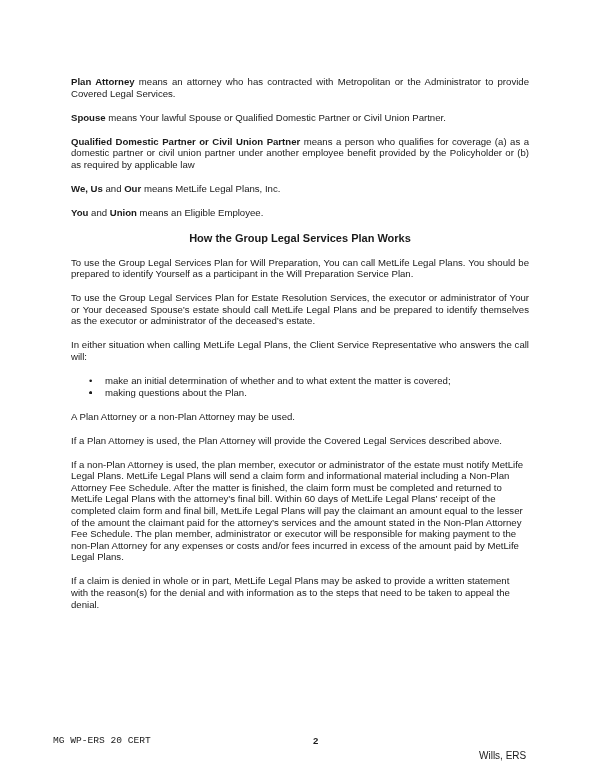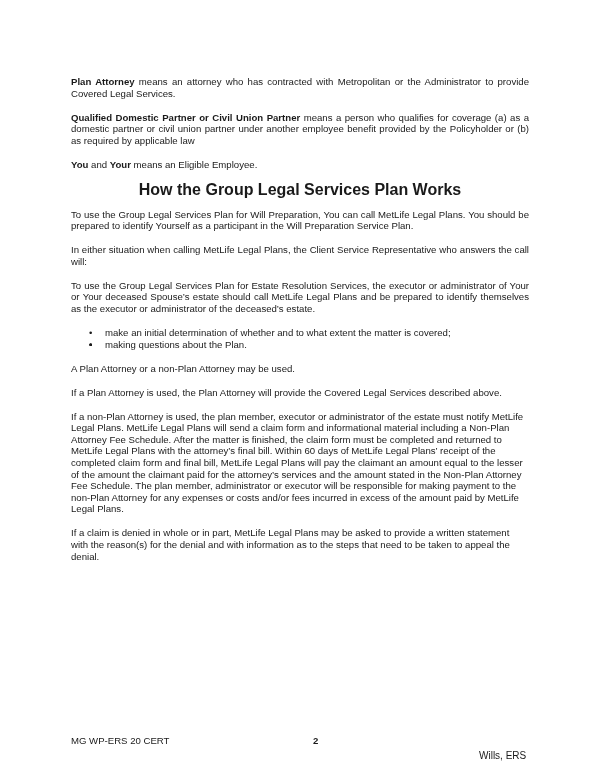--- a/index.html
+++ b/index.html
@@ -2,41 +2,43 @@
 <html><head>
   <meta charset="utf-8">
   <style>
     html, body { margin: 0; padding: 0; background: #ffffff; }
     body { width: 600px; height: 776px; position: relative; overflow: hidden;
       font-family: "Liberation Sans", sans-serif; color: #1a1a1a; font-size: 9.6px; line-height: 11.6px; }
     .page { position: absolute; left: 71px; top: 44px; width: 458px; margin-top: 32px; }
     p { margin: 0 0 12.4px 0; }
     .just { text-align: justify; }
     b { font-weight: bold; }
-    h2 { font-size: 16px; font-weight: bold; text-align: center; margin: 2px 0 12px 0; line-height: 14px; }
+    h2 { font-size: 11px; font-weight: bold; text-align: center; margin: 2px 0 12px 0; line-height: 14px; }
     ul { list-style: none; margin: 0 0 12.4px 0; padding: 0; }
     ul li { position: relative; padding-left: 34px; }
     ul li .bullet { position: absolute; left: 18px; top: 0; }
-    .footer-left { position: absolute; left: 71px; top: 735px; font-size: 9.6px; }
+    .footer-left { position: absolute; left: 53px; top: 735px; font-size: 9.6px; font-family: Liberation Mono, monospace; }
     .footer-center { position: absolute; left: 313px; top: 735px; font-size: 9.6px; font-weight: bold; }
     .footer-right { position: absolute; left: 479px; top: 750px; font-size: 10px; }
   </style>
 </head>
 <body>
 
 <div class="page">
   <p class="just"><b>Plan Attorney</b><span> means an attorney who has contracted with Metropolitan or the Administrator to provide Covered Legal Services.</span></p>
+  <p><b>Spouse</b><span> means Your lawful Spouse or Qualified Domestic Partner or Civil Union Partner.</span></p>
   <p class="just"><b>Qualified Domestic Partner or Civil Union Partner</b><span> means a person who qualifies for coverage (a) as a domestic partner or civil union partner under another employee benefit provided by the Policyholder or (b) as required by applicable law</span></p>
-  <p><b>You</b><span> and </span><b>Your</b><span> means an Eligible Employee.</span></p>
+  <p><b>We, Us</b><span> and </span><b>Our</b><span> means MetLife Legal Plans, Inc.</span></p>
+  <p><b>You</b><span> and </span><b>Union</b><span> means an Eligible Employee.</span></p>
 
   <h2>How the Group Legal Services Plan Works</h2>
 
   <p class="just">To use the Group Legal Services Plan for Will Preparation, You can call MetLife Legal Plans. You should be prepared to identify Yourself as a participant in the Will Preparation Service Plan.</p>
+  <p class="just">To use the Group Legal Services Plan for Estate Resolution Services, the executor or administrator of Your or Your deceased Spouse’s estate should call MetLife Legal Plans and be prepared to identify themselves as the executor or administrator of the deceased’s estate.</p>
   <p class="just">In either situation when calling MetLife Legal Plans, the Client Service Representative who answers the call will:</p>
-  <p class="just">To use the Group Legal Services Plan for Estate Resolution Services, the executor or administrator of Your or Your deceased Spouse’s estate should call MetLife Legal Plans and be prepared to identify themselves as the executor or administrator of the deceased’s estate.</p>
 
   <ul>
     <li><span class="bullet">•</span><span>make an initial determination of whether and to what extent the matter is covered;</span></li>
     <li><span class="bullet">•</span></li>
     <li><span class="bullet">•</span></li>
     <li><span class="bullet">•</span><span>making questions about the Plan.</span></li>
   </ul>
 
   <p>A Plan Attorney or a non-Plan Attorney may be used.</p>
   <p>If a Plan Attorney is used, the Plan Attorney will provide the Covered Legal Services described above.</p>

